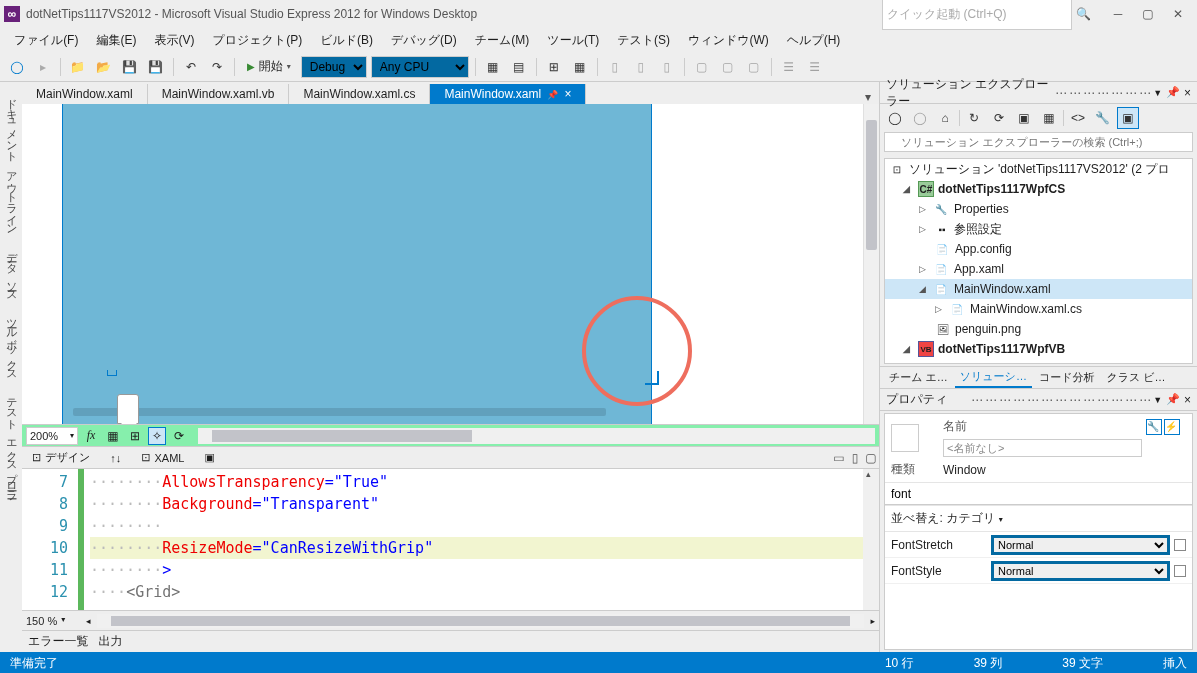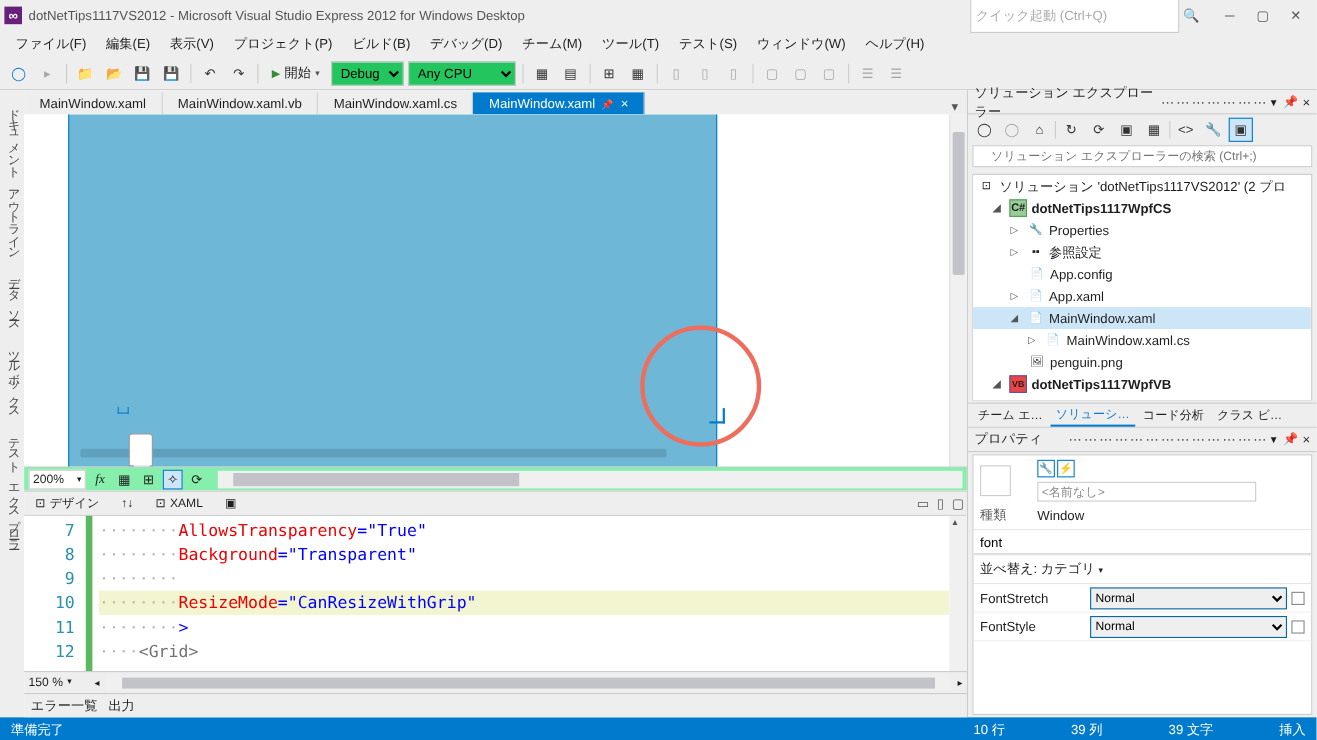--- a/index.html
+++ b/index.html
@@ -17,21 +17,21 @@
 
 .menubar { height: 24px; background: #eee; display: flex; align-items: center; padding: 0 6px; gap: 2px; }
 .menubar .menu-item { padding: 2px 8px; }
 
 
 .toolbar { height: 30px; background: #eee; border-bottom: 1px solid #ccc; display: flex; align-items: center; padding: 0 6px; gap: 4px; }
 .toolbar .tb-btn { width: 22px; height: 22px; display: flex; align-items: center; justify-content: center; color: #333; }
 .toolbar .sep { width: 1px; height: 18px; background: #ccc; margin: 0 2px; }
 .toolbar .start-btn { display: flex; align-items: center; gap: 4px; padding: 0 6px; }
 .toolbar .play-icon { color: #388a34; font-size: 10px; }
-.toolbar select { height: 22px; border: 1px solid #ccc; background: #22c55e; font-size: 12px; padding: 0 4px; }
+.toolbar select { height: 22px; border: 1px solid #ccc; background: #0369a1; font-size: 12px; padding: 0 4px; }
 
 
 .main { display: flex; height: 570px; }
 .left-tabs { width: 22px; background: #eee; display: flex; flex-direction: column; }
 .vtab { writing-mode: vertical-rl; text-orientation: upright; padding: 8px 2px; font-size: 11px; color: #444; background: #eee; border: 1px solid transparent; letter-spacing: -2px; }
 
 .center { flex: 1; display: flex; flex-direction: column; background: #fff; }
 
 
 .doc-tabs { height: 22px; background: #eee; display: flex; align-items: flex-end; }
@@ -119,21 +119,21 @@
 .prop-obj .obj-icon { grid-row: 1 / span 2; width: 28px; height: 28px; border: 1px solid #ccc; }
 .prop-obj .l { color: #555; }
 .prop-obj input { height: 18px; border: 1px solid #ccc; padding: 0 3px; font-size: 11px; color:#888; grid-column:2; }
 .prop-obj .btns { display:flex; gap:2px; }
 .prop-obj .btns span{ width:16px;height:16px;border:1px solid #007acc;display:flex;align-items:center;justify-content:center;font-size:10px;}
 .prop-search { border-bottom: 1px solid #e5e5e5; }
 .prop-search input { width: 100%; height: 22px; border: none; border-bottom:1px solid #ccc; padding: 0 6px; font-size: 12px; }
 .prop-sort { padding: 4px 6px; border-bottom: 1px solid #e5e5e5; }
 .prop-grid-row { display: flex; align-items: center; height: 26px; border-bottom: 1px solid #f0f0f0; padding: 0 6px; }
 .prop-grid-row .pn { width: 100px; }
-.prop-grid-row select { flex: 1; height: 20px; border: 1px solid #0369a1; font-size: 11px; }
+.prop-grid-row select { flex: 1; height: 20px; border: 3px solid #0369a1; font-size: 11px; }
 .prop-grid-row .box { width: 12px; height: 12px; border: 1px solid #888; margin-left: 4px; }
 
 
 .statusbar { height: 22px; background: #007acc; color: #fff; display: flex; align-items: center; padding: 0 10px; gap: 60px; font-size: 12px; }
 .statusbar .s-left { flex: 0 0 auto; }
 .statusbar .s-spacer { flex: 1; }
 </style>
 </head>
 <body>
 
@@ -393,20 +393,21 @@
       <div class="panel-header">
         <span class="title">プロパティ</span>
         <span class="dots3">⋯⋯⋯⋯⋯⋯⋯⋯⋯⋯⋯⋯⋯</span>
         <span style="font-size:9px">▼</span>
         <span class="pin">📌</span>
         <span>×</span>
       </div>
       <div class="prop-body">
         <div class="prop-obj">
           <div class="obj-icon"></div>
+          <span class="l">名前</span>
           <div class="btns">
               <span>🔧</span>
               <span>⚡</span>
             </div>
           <input value="&lt;名前なし&gt;" style="">
           <span class="l" style="grid-column:1">種類</span>
           <span style="grid-column:2">Window</span>
         </div>
         <div class="prop-search">
           <input value="font" style="">

